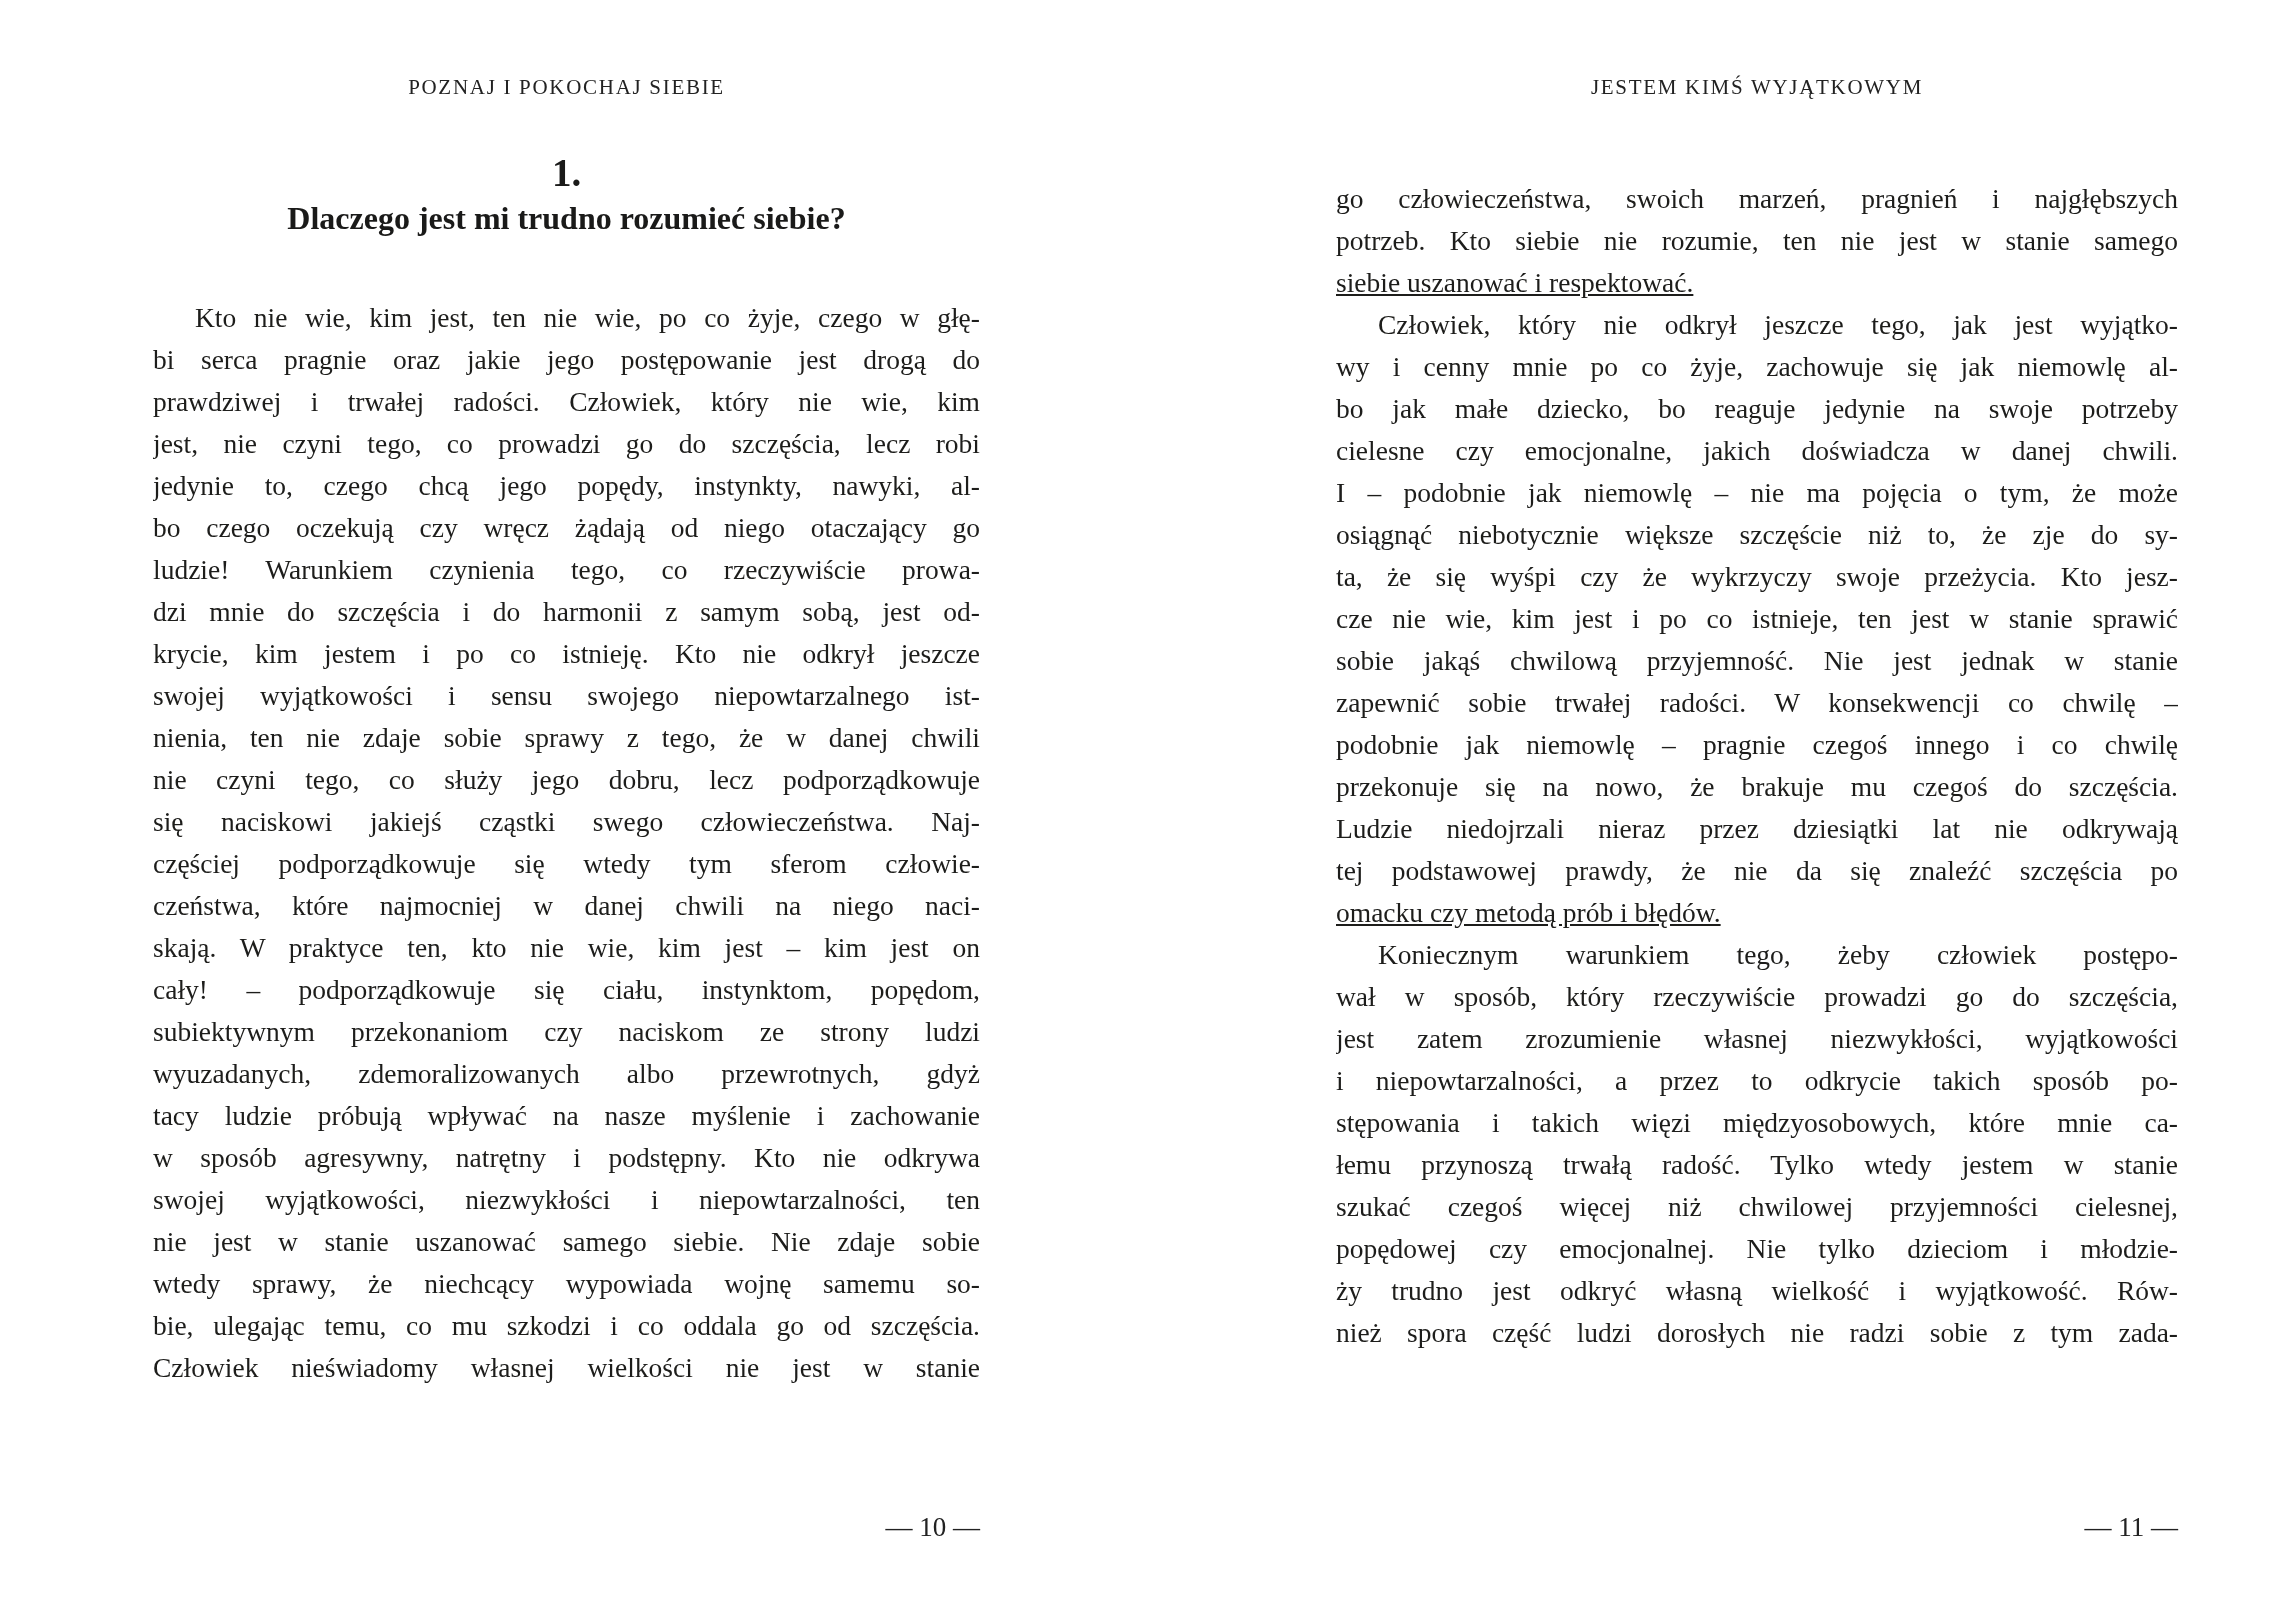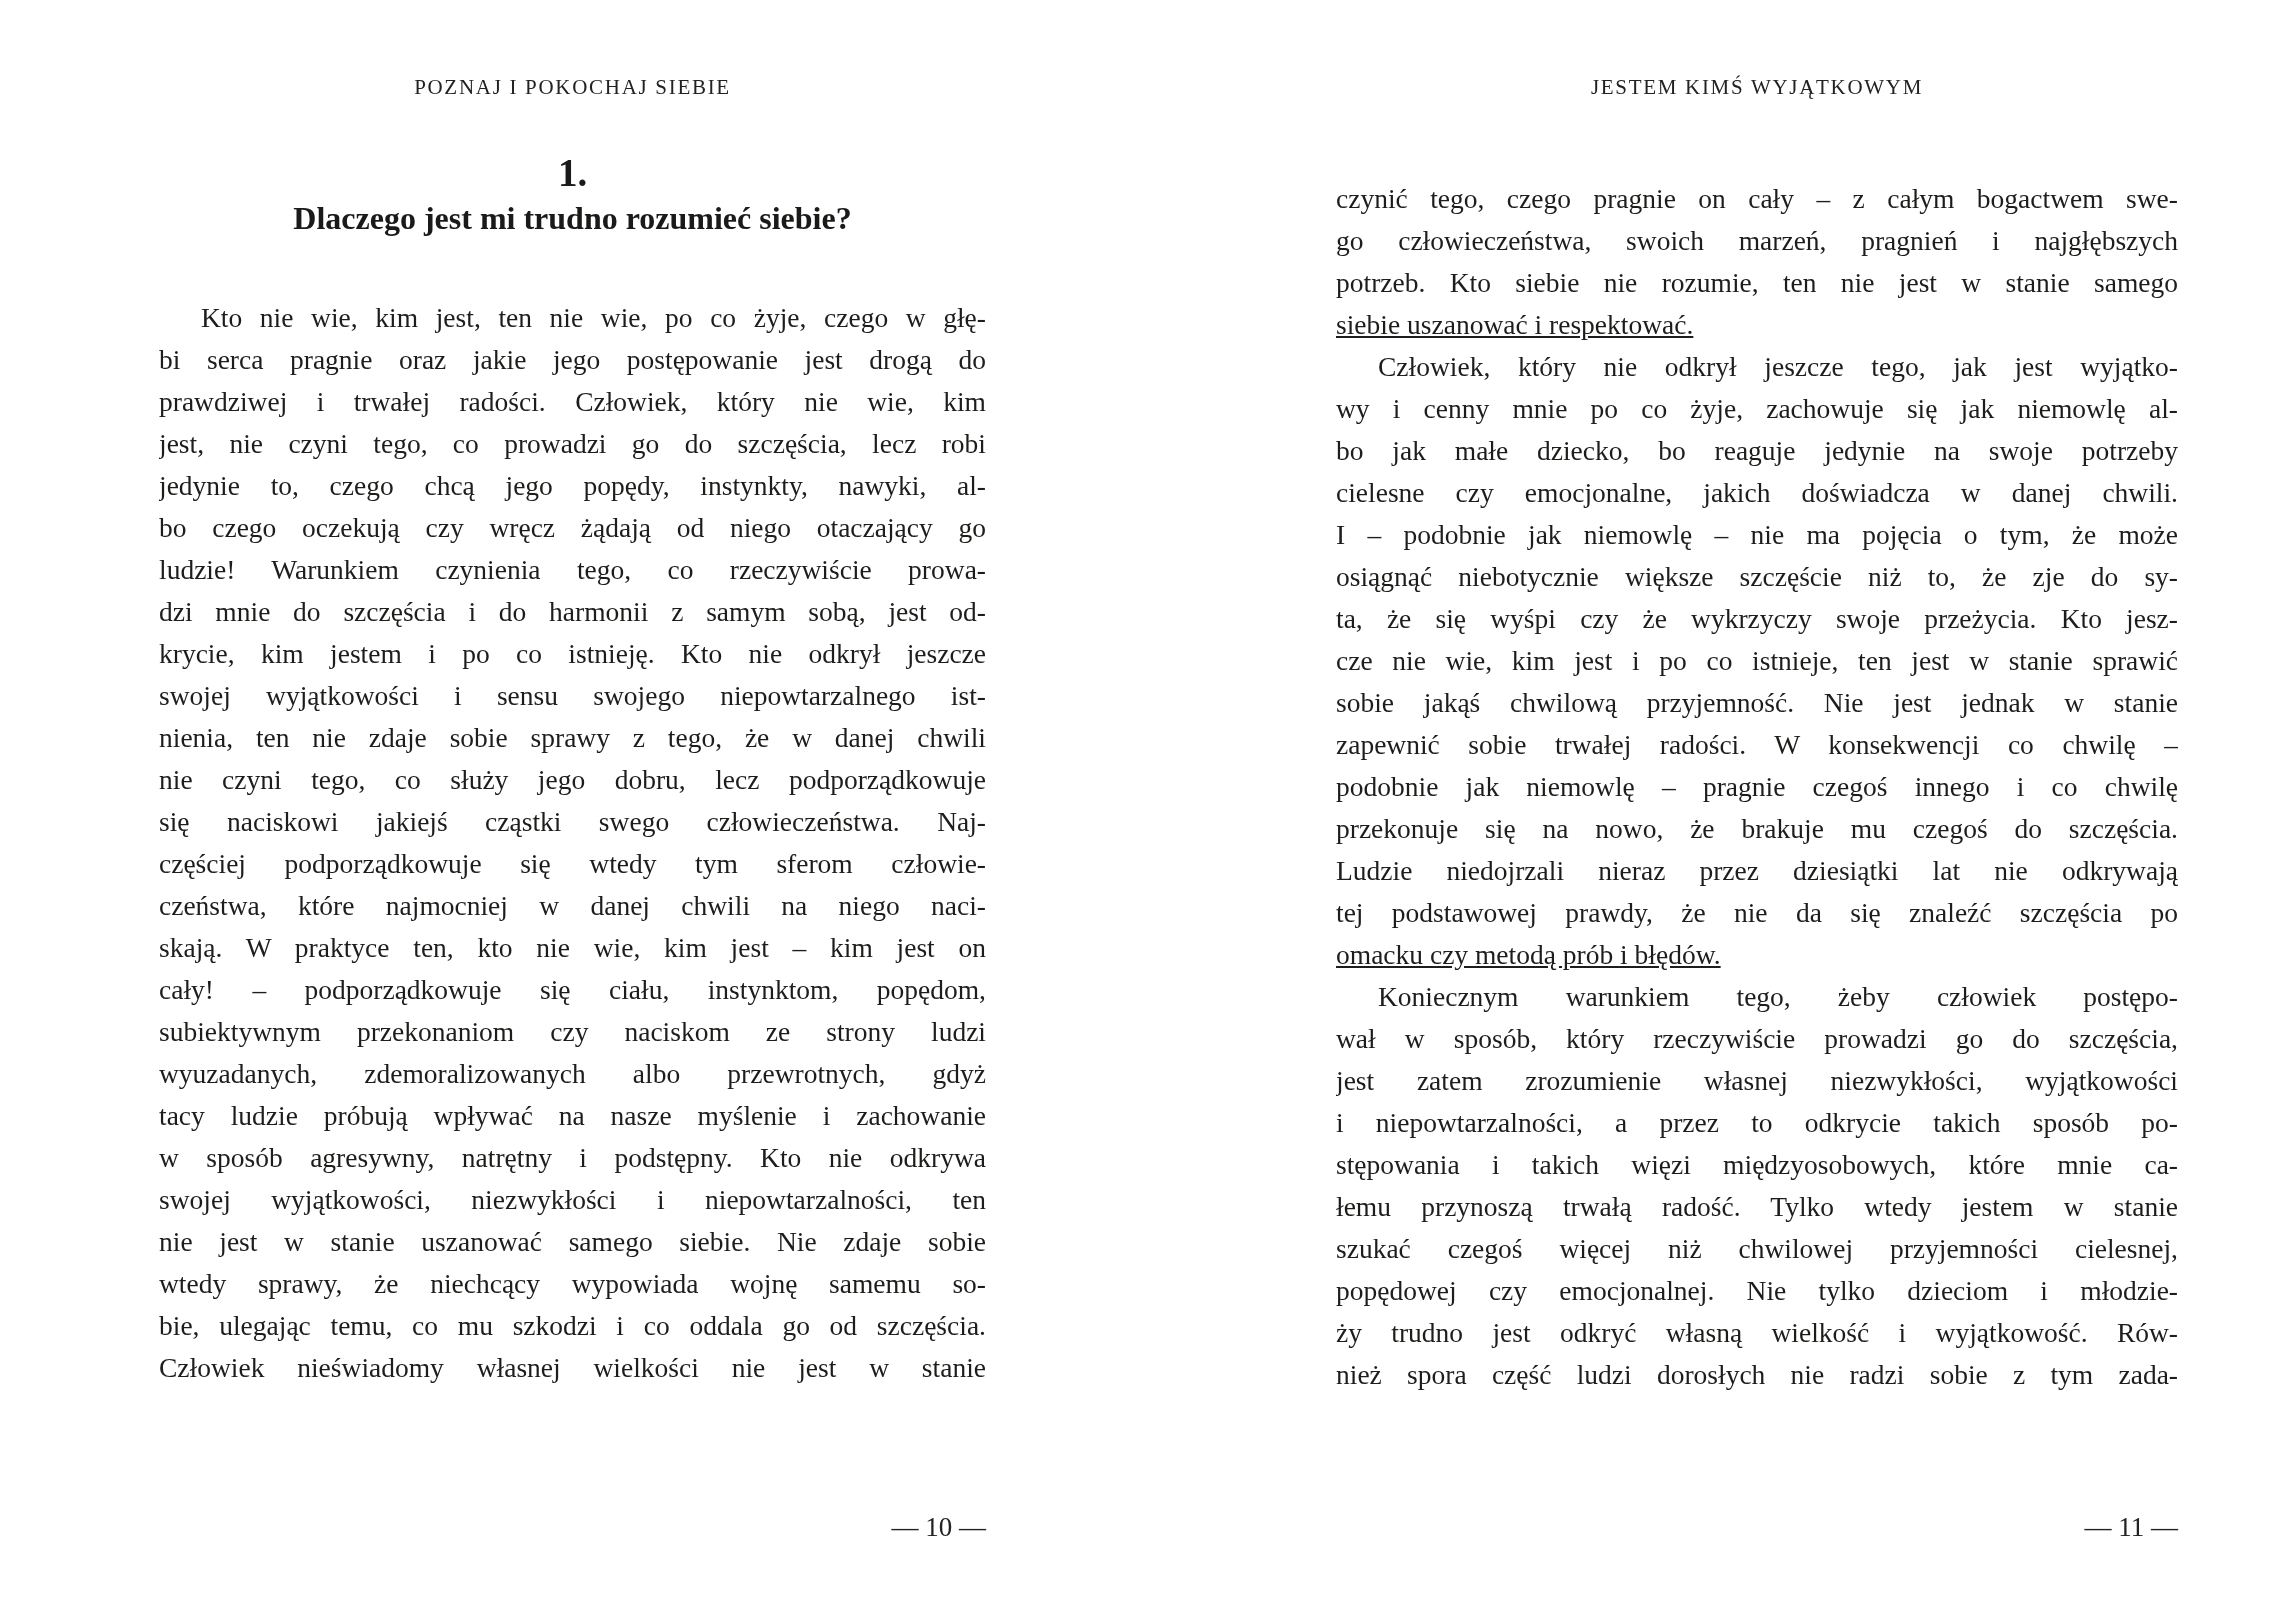--- a/index.html
+++ b/index.html
@@ -13,21 +13,21 @@
     background: #ffffff;
     font-family: "Liberation Serif", serif;
     color: #1d1d1b;
     overflow: hidden;
   }
   .page {
     position: absolute;
     top: 0;
     height: 100%;
   }
-  #left-page  { left: 159px;  width: 827px; }
+  #left-page  { left: 153px;  width: 827px; }
   #right-page { left: 1336px; width: 842px; }
 
   .running-header {
     position: absolute;
     top: 75px;
     left: 0;
     right: 0;
     text-align: center;
     font-size: 21px;
     line-height: 24px;
@@ -130,21 +130,20 @@
     </div>
 
   <div class="page-footer">— 10 —</div>
 </div>
 
 <div class="page" id="right-page">
   <div class="running-header">JESTEM KIMŚ WYJĄTKOWYM</div>
 
   <div class="body-text">
 
-  <div class="line">czynić tego, czego pragnie on cały – z całym bogactwem swe-</div>
       <div class="line">go człowieczeństwa, swoich marzeń, pragnień i najgłębszych</div>
       <div class="line">potrzeb. Kto siebie nie rozumie, ten nie jest w stanie samego</div>
       <div class="line no-justify">siebie uszanować i respektować.</div>
       <div class="line indent">Człowiek, który nie odkrył jeszcze tego, jak jest wyjątko-</div>
       <div class="line">wy i cenny mnie po co żyje, zachowuje się jak niemowlę al-</div>
       <div class="line">bo jak małe dziecko, bo reaguje jedynie na swoje potrzeby</div>
       <div class="line">cielesne czy emocjonalne, jakich doświadcza w danej chwili.</div>
       <div class="line">I – podobnie jak niemowlę – nie ma pojęcia o tym, że może</div>
       <div class="line">osiągnąć niebotycznie większe szczęście niż to, że zje do sy-</div>
       <div class="line">ta, że się wyśpi czy że wykrzyczy swoje przeżycia. Kto jesz-</div>

